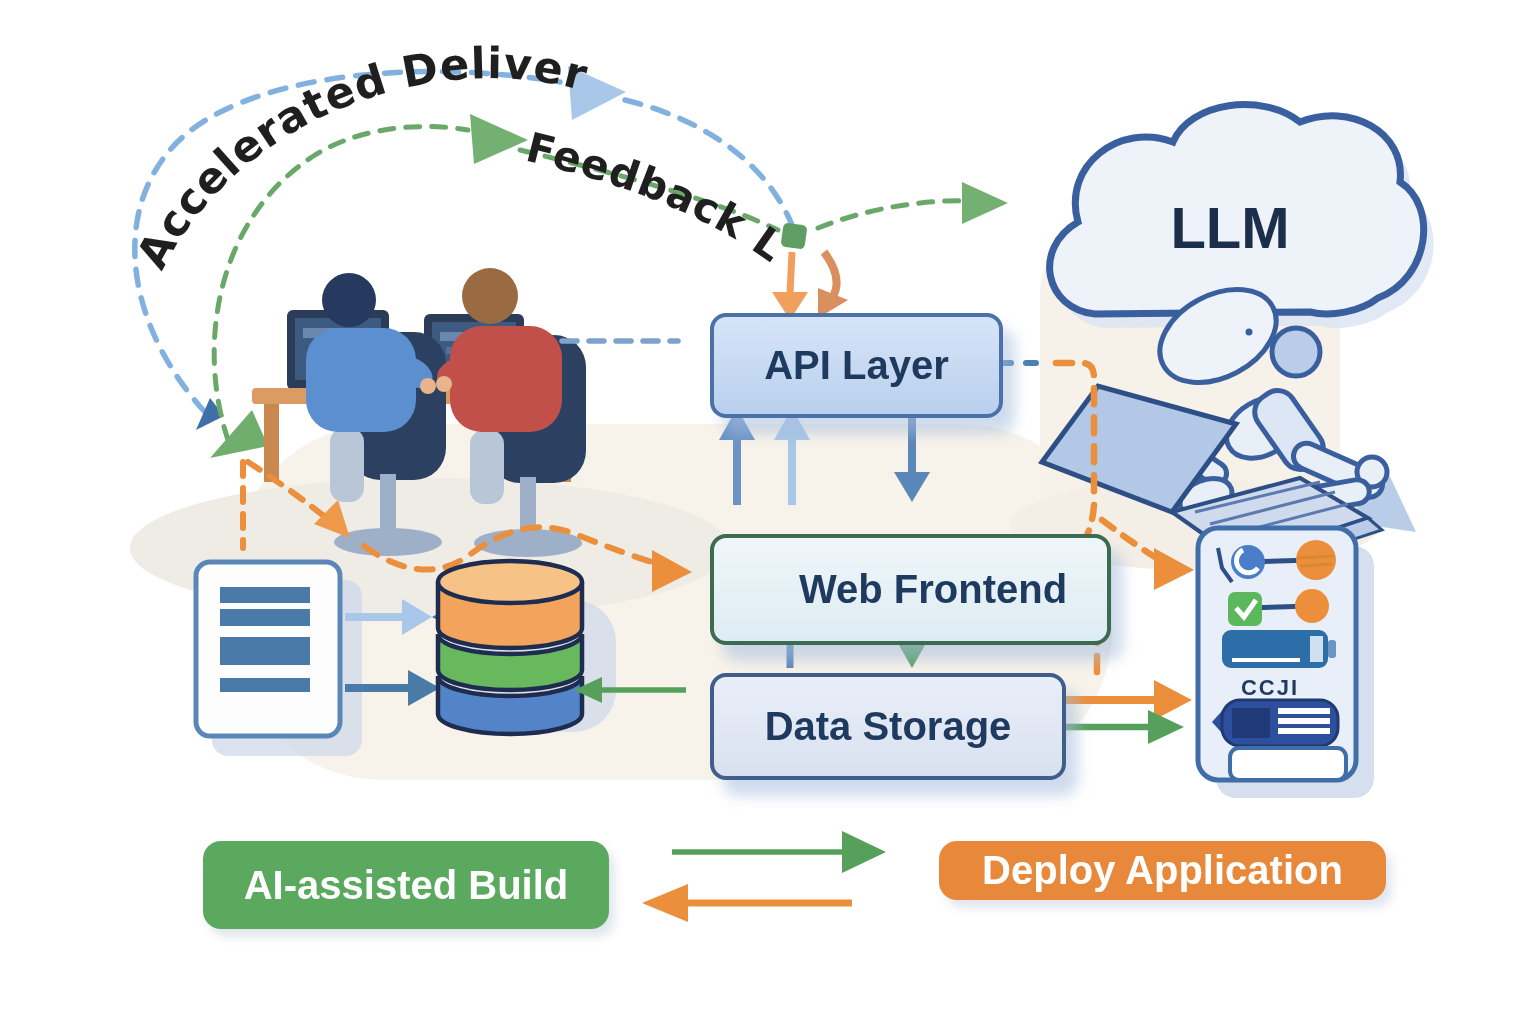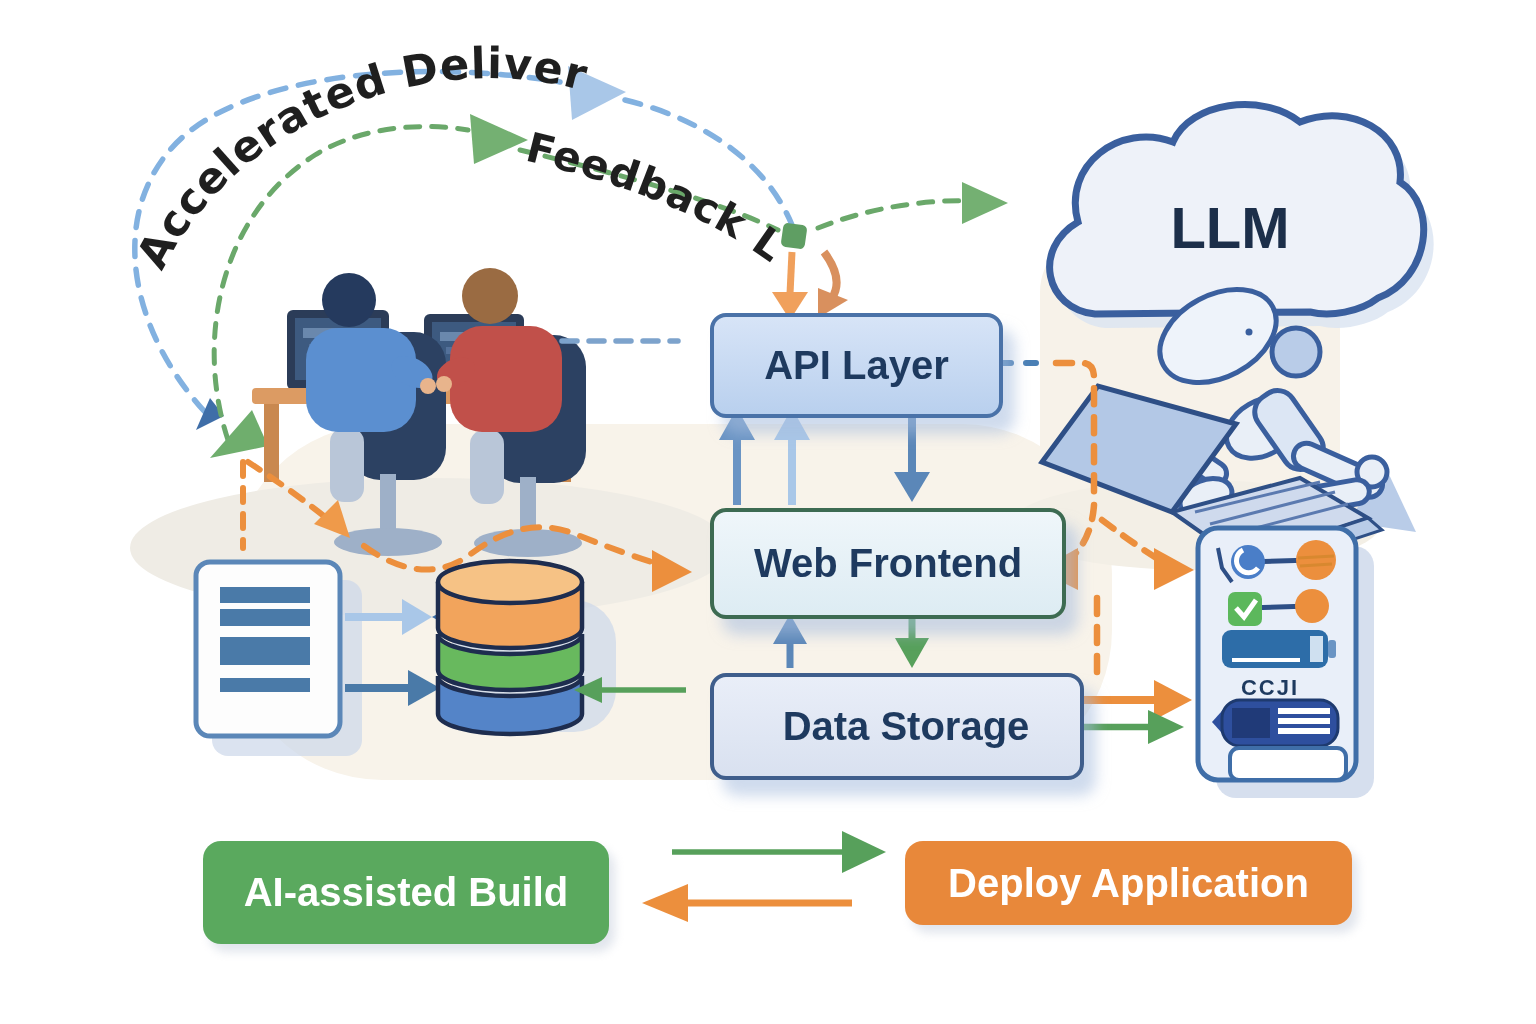--- a/index.html
+++ b/index.html
@@ -9,29 +9,29 @@
   
   .s-green{stroke:var(--green);}   .f-green{fill:var(--green);}
   .s-orange{stroke:var(--orange);} .f-orange{fill:var(--orange);} .f-lblue{fill:var(--lightblue);}
   .dash{fill:none;}
   .curve-label{font-family:"DejaVu Sans",sans-serif;font-weight:700;fill:#1f1f1f;}
   .node{position:absolute;display:flex;align-items:center;justify-content:center;
         font-weight:700;color:var(--navy);border-radius:16px;font-size:40px;
         box-shadow:12px 16px 14px rgba(168,190,222,.55);margin-left:24px;}
   .node-api{left:686px;top:313px;width:285px;height:97px;
         background:linear-gradient(#d7e4f7,#b9d0ee);border:4px solid var(--api_border);}
-  .node-frontend{left:686px;top:508px;width:348px;height:103px;
-        background:linear-gradient(#eff6fa,#ddecf3);border:4px solid var(--frontend_border);}
+  .node-frontend{left:686px;top:534px;width:348px;height:103px;
+        background:linear-gradient(#eff6fa,#ddecf3);border:4px solid var(--frontend_border);padding-left:45px;}
   .node-storage{left:686px;top:673px;width:348px;height:99px;
-        background:linear-gradient(#e9eef8,#d9e1f0);border:4px solid var(--storage_border);padding-left:18px;}
+        background:linear-gradient(#e9eef8,#d9e1f0);border:4px solid var(--storage_border);}
   .legend-btn{position:absolute;display:flex;align-items:center;justify-content:center;
         color:#ffffff;font-weight:700;font-size:40px;border-radius:18px;border:none;
         box-shadow:6px 8px 10px rgba(190,200,215,.45);}
-  .btn-build{left:203px;top:841px;width:406px;height:103px;background:var(--btn_green);}
-  .btn-deploy{left:905px;top:841px;width:447px;height:84px;background:var(--btn_orange);}
+  .btn-build{left:203px;top:841px;width:406px;height:88px;background:var(--btn_green);}
+  .btn-deploy{left:939px;top:841px;width:447px;height:59px;background:var(--btn_orange);}
 </style>
 </head>
 <body>
 
 <div id="stage">
 
 <svg id="diagram-svg" width="1536" height="1024" viewBox="0 0 1536 1024">
 
   <defs>
     <path id="p-accel" d="M 162 272 C 212 168 322 95 452 80 C 500 75 546 80 584 91" fill="none"></path>

